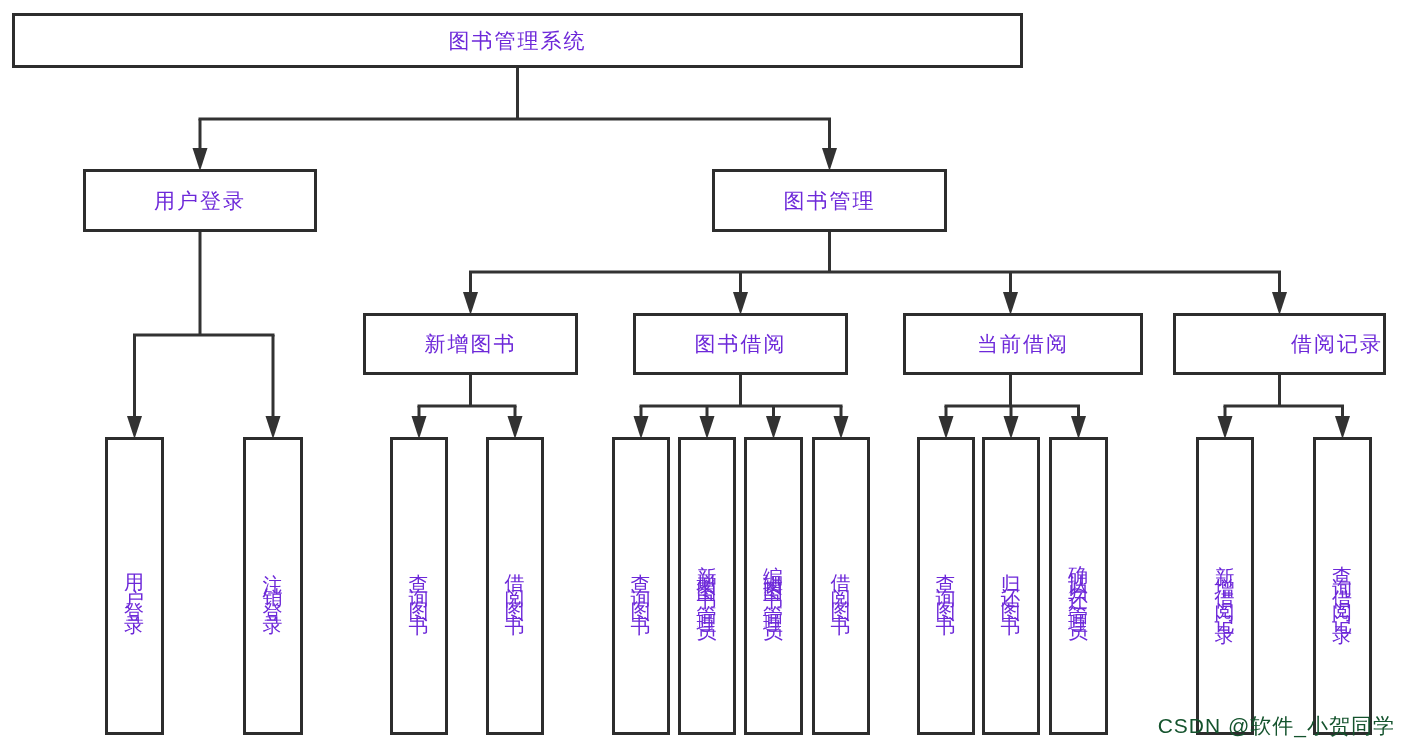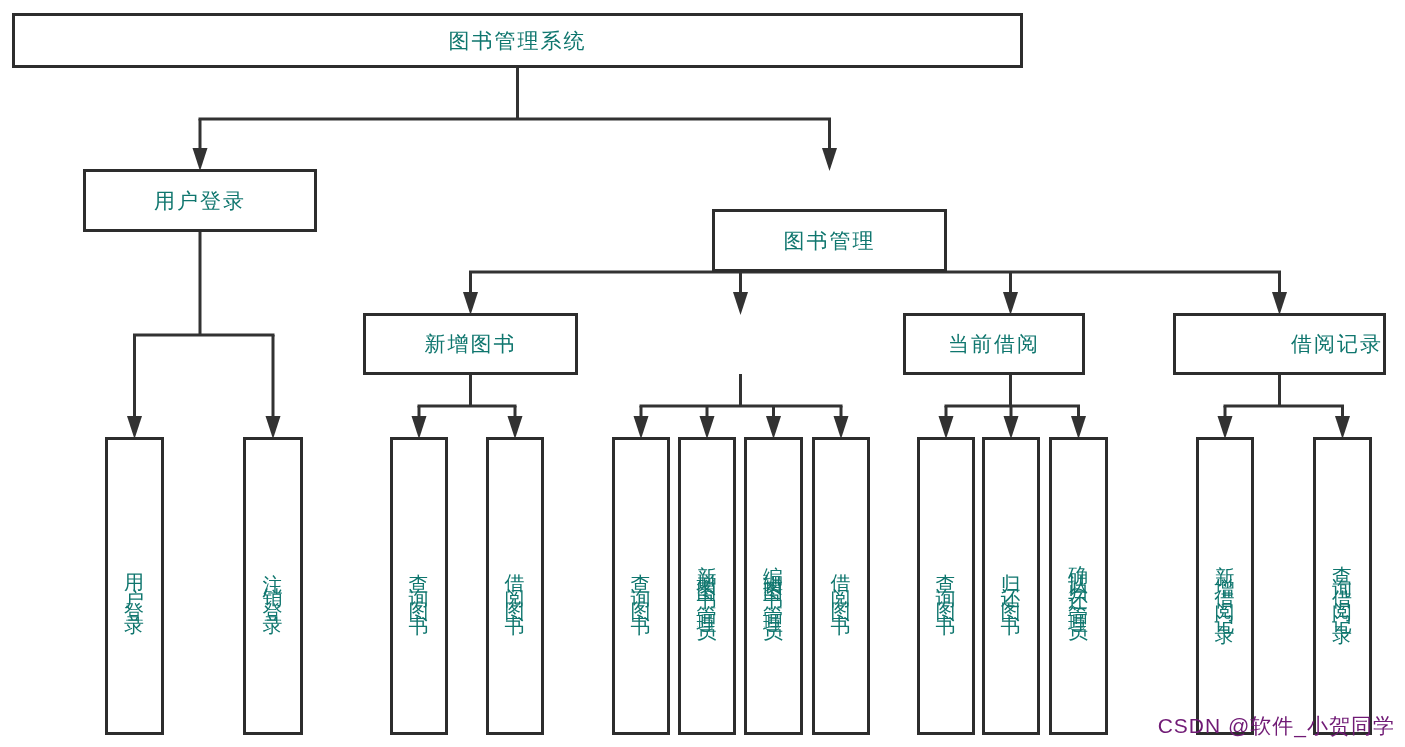--- a/index.html
+++ b/index.html
@@ -22,21 +22,21 @@
     z-index: 1;
   }
   .node {
     position: absolute;
     background: #ffffff;
     border: 3px solid #2d2d2d;
     box-sizing: border-box;
     display: flex;
     align-items: center;
     justify-content: center;
-    color: #0f766e;
+    color: #6d28d9;
     z-index: 2;
   }
   .node.h span {
     font-size: 21px;
     letter-spacing: 2px;
     white-space: nowrap;
   }
   .node.v span {
     writing-mode: vertical-rl;
     text-orientation: mixed;
@@ -45,21 +45,21 @@
     letter-spacing: 14px;
   }
   .node.v.mid span { letter-spacing: 12px; }
   .node.v.long span { letter-spacing: 8px; }
   #watermark {
     position: absolute;
     right: 10px;
     top: 712px;
     font-size: 21px;
     letter-spacing: 1px;
-    color: #701a75;
+    color: #14532d;
     z-index: 3;
     white-space: nowrap;
   }
 </style>
 </head>
 <body>
 
 <div id="stage">
   <svg id="wires" width="1405" height="747" viewBox="0 0 1405 747">
       <line x1="517.5" y1="67" x2="517.5" y2="119" stroke="#323232" stroke-width="3"></line>
@@ -114,27 +114,30 @@
       <polygon points="1217.5,416 1232.5,416 1225,439" fill="#323232"></polygon>
       <line x1="1342.5" y1="406" x2="1342.5" y2="421" stroke="#323232" stroke-width="3"></line>
       <polygon points="1335,416 1350,416 1342.5,439" fill="#323232"></polygon>
     </svg>
   <div class="node h" style="left: 12px; top: 13px; width: 1011px; height: 55px;">
       <span>图书管理系统</span>
     </div>
     <div class="node h" style="left: 83px; top: 169px; width: 234px; height: 63px;">
       <span>用户登录</span>
     </div>
-    <div class="node h" style="left: 712px; top: 169px; width: 235px; height: 63px; margin-top: 40px;">
+    <div class="node h" style="left: 712px; top: 169px; width: 235px; height: 63px;">
       <span>图书管理</span>
     </div>
     <div class="node h" style="left: 363px; top: 313px; width: 215px; height: 62px;">
       <span>新增图书</span>
     </div>
-    <div class="node h" style="left: 903px; top: 313px; width: 182px; height: 62px;">
+    <div class="node h" style="left: 633px; top: 313px; width: 215px; height: 62px;">
+      <span>图书借阅</span>
+    </div>
+    <div class="node h" style="left: 903px; top: 313px; width: 240px; height: 62px;">
       <span>当前借阅</span>
     </div>
     <div class="node h" style="left: 1173px; top: 313px; width: 213px; height: 62px; justify-content: flex-end;">
       <span>借阅记录</span>
     </div>
     <div class="node v" style="left: 105px; top: 437px; width: 59px; height: 298px;">
       <span>用户登录</span>
     </div>
     <div class="node v" style="left: 243px; top: 437px; width: 60px; height: 298px;">
       <span>注销登录</span>

